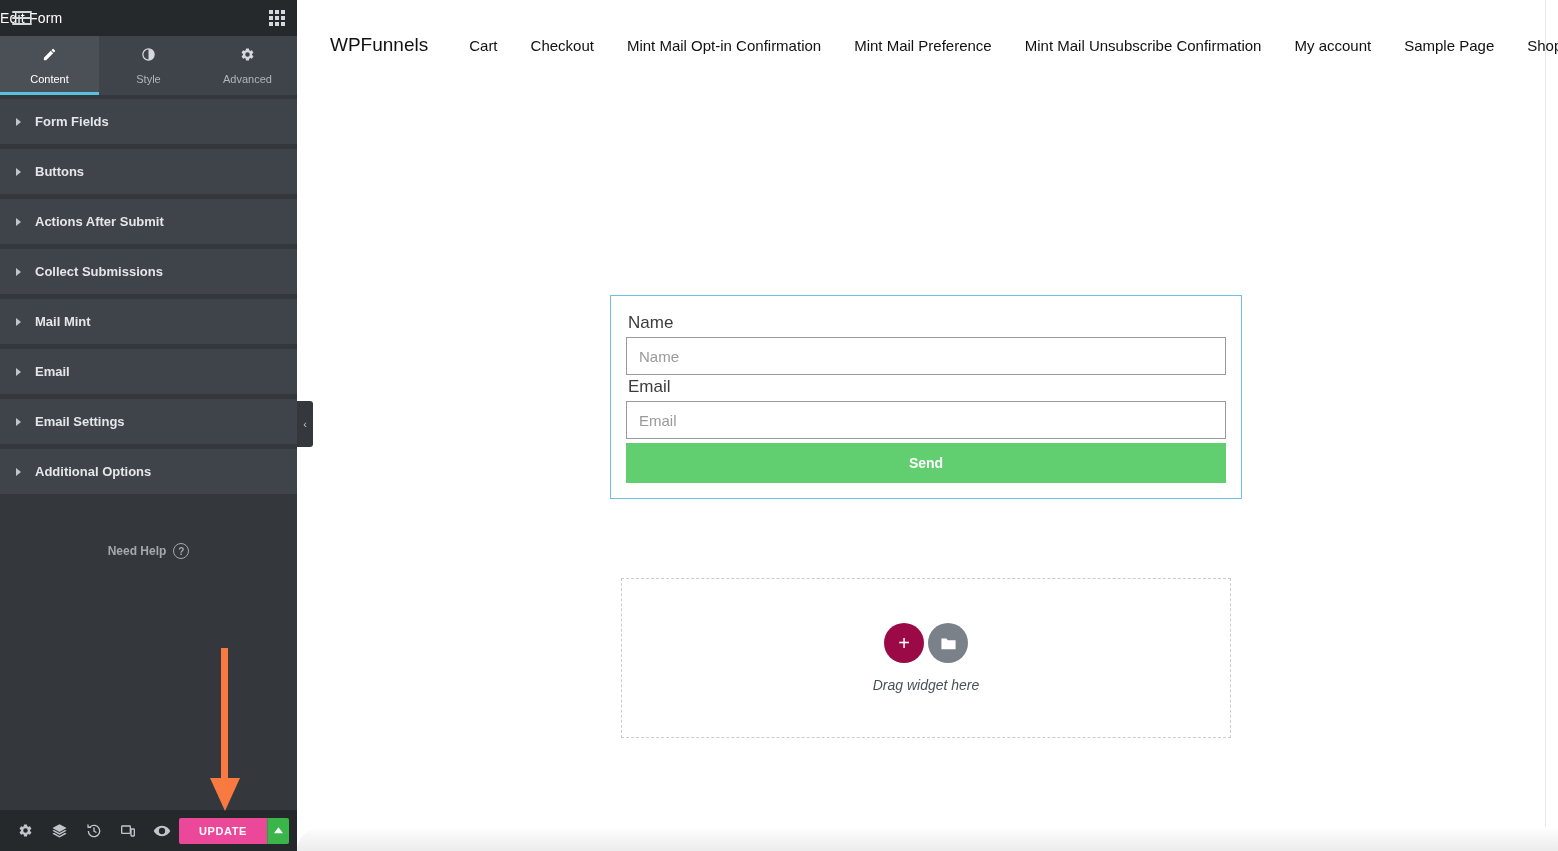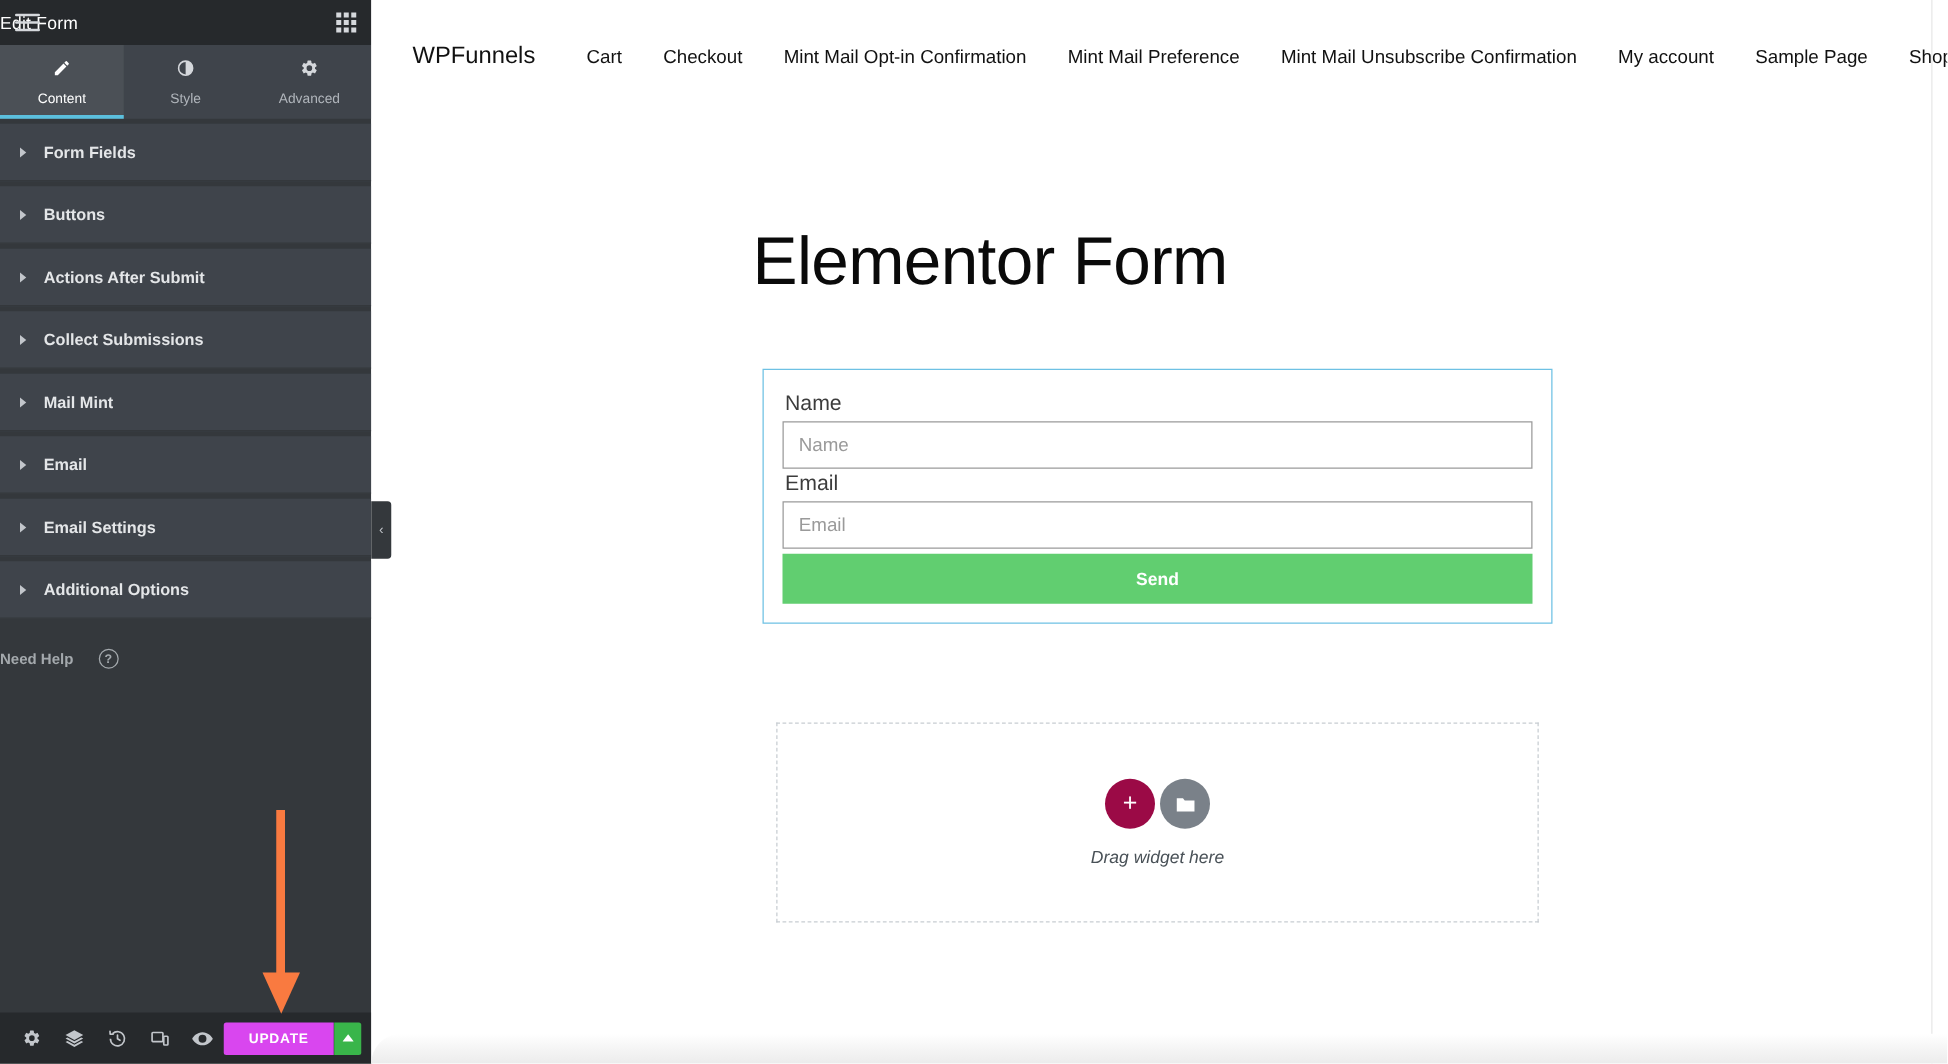--- a/index.html
+++ b/index.html
@@ -54,41 +54,41 @@
     margin-bottom: 4px;
   }
   .section-caret {
     width: 0; height: 0; border-left: 5px solid #c2c6cb;
     border-top: 4px solid transparent; border-bottom: 4px solid transparent;
     margin-right: 14px;
   }
   .section-label { color: #e4e6e8; font-size: 13px; font-weight: bold; }
 
   #need-help {
-    margin-top: 20px; display: flex; align-items: center; 
-    gap: 20px; color: #a4a9ad; font-size: 12px; font-weight: bold; cursor: pointer;
+    margin-top: 44px; display: flex; align-items: center; justify-content: center;
+    gap: 7px; color: #a4a9ad; font-size: 12px; font-weight: bold; cursor: pointer;
   }
   .qmark { width: 16px; height: 16px; border: 1.5px solid #a4a9ad; border-radius: 50%;
     font-size: 10px; display: flex; align-items: center; justify-content: center;
     font-weight: bold; }
 
   
   #anno-arrow { position: absolute; left: 206px; top: 648px; width: 38px; height: 165px;
     pointer-events: none; }
 
   
   #panel-footer {
     position: absolute; left: 0; bottom: 0; width: 297px; height: 41px;
     background: #26292c; display: flex; align-items: center; padding: 0 8px; gap: 0;
   }
   .foot-btn { width: 38px; height: 41px; display: flex; align-items: center;
     justify-content: center; cursor: pointer; color: #c2c6cb; }
   #update-wrap { margin-left: auto; display: flex; height: 26px; }
   #update-btn {
-    background: #d946ef; color: #ffffff; font-size: 11px; font-weight: bold;
+    background: #ec4899; color: #ffffff; font-size: 11px; font-weight: bold;
     letter-spacing: .6px; padding: 0 20px; display: flex; align-items: center;
     border: none; cursor: pointer; border-radius: 2px 0 0 2px;
   }
   #update-caret {
     background: #39b54a; width: 22px; display: flex; align-items: center;
     justify-content: center; cursor: pointer; border-left: 1px solid #2ea03d;
     border-radius: 0 2px 2px 0;
   }
 
   
@@ -311,21 +311,20 @@
       <div class="nav-item">Cart</div>
       <div class="nav-item">Checkout</div>
       <div class="nav-item">Mint Mail Opt-in Confirmation</div>
       <div class="nav-item">Mint Mail Preference</div>
       <div class="nav-item">Mint Mail Unsubscribe Confirmation</div>
       <div class="nav-item">My account</div>
       <div class="nav-item">Sample Page</div>
       <div class="nav-item">Shop</div>
     </nav>
 
-    <h1 id="page-heading">Elementor Form</h1>
 
     <div id="form-widget">
       <div class="form-row">
         <label class="form-label">Name</label>
         <div class="form-input">Name</div>
       </div>
       <div class="form-row">
         <label class="form-label">Email</label>
         <div class="form-input">Email</div>
       </div>

